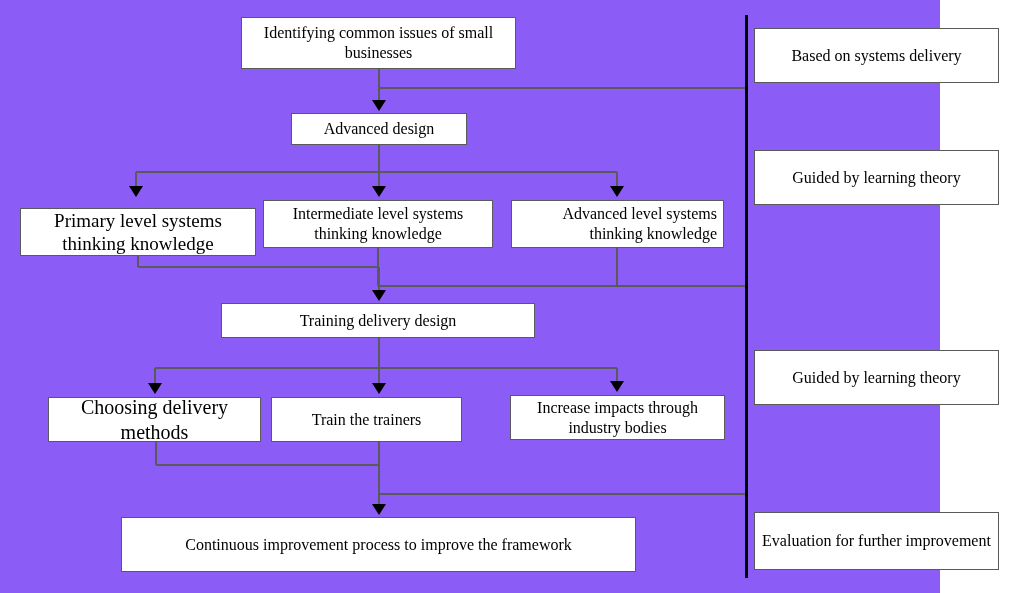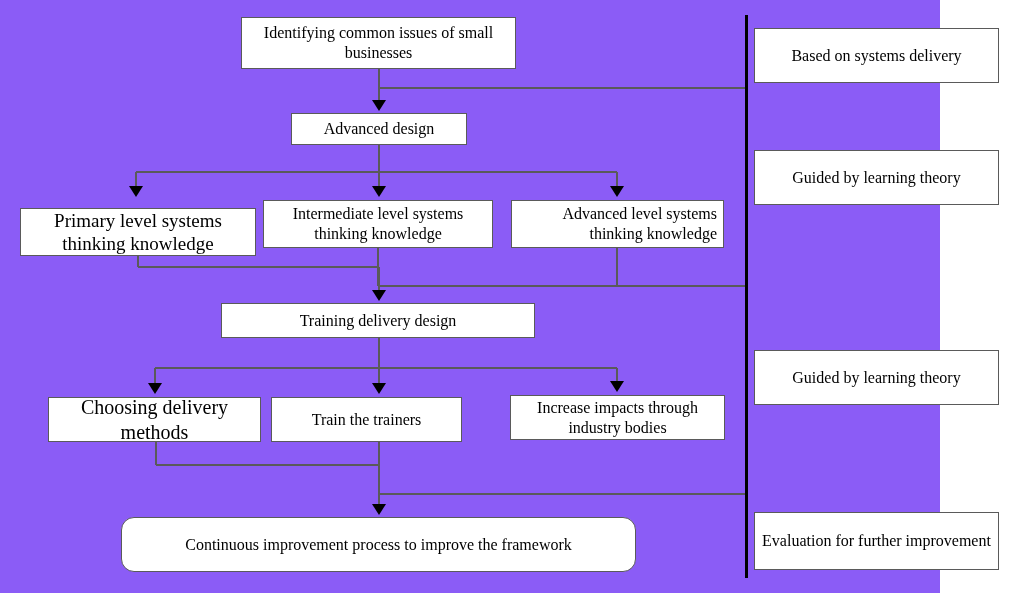--- a/index.html
+++ b/index.html
@@ -118,21 +118,21 @@
       </div>
       <div class="node-box" style="left: 48px; top: 397px; width: 213px; height: 45px; font-size: 20px; border-color: rgb(90, 90, 90); color: rgb(0, 0, 0);">
         <span class="node-label">Choosing delivery methods</span>
       </div>
       <div class="node-box" style="left: 271px; top: 397px; width: 191px; height: 45px; font-size: 16px; border-color: rgb(90, 90, 90); color: rgb(0, 0, 0);">
         <span class="node-label">Train the trainers</span>
       </div>
       <div class="node-box" style="left: 510px; top: 395px; width: 215px; height: 45px; font-size: 16px; border-color: rgb(90, 90, 90); color: rgb(0, 0, 0);">
         <span class="node-label">Increase impacts through industry bodies</span>
       </div>
-      <div class="node-box" style="left: 121px; top: 517px; width: 515px; height: 55px; font-size: 16px; border-color: rgb(90, 90, 90); color: rgb(0, 0, 0); border-radius: 13px;">
+      <div class="node-box" style="left: 121px; top: 517px; width: 515px; height: 55px; font-size: 16px; border-color: rgb(90, 90, 90); color: rgb(0, 0, 0);">
         <span class="node-label">Continuous improvement process to improve the framework</span>
       </div>
     </div>
 
   <div id="annotation-nodes">
       <div class="node-box" style="left: 754px; top: 28px; width: 245px; height: 55px; font-size: 16px; border-color: rgb(90, 90, 90); color: rgb(0, 0, 0);">
         <span class="node-label">Based on systems delivery</span>
       </div>
       <div class="node-box" style="left: 754px; top: 150px; width: 245px; height: 55px; font-size: 16px; border-color: rgb(90, 90, 90); color: rgb(0, 0, 0);">
         <span class="node-label">Guided by learning theory</span>

